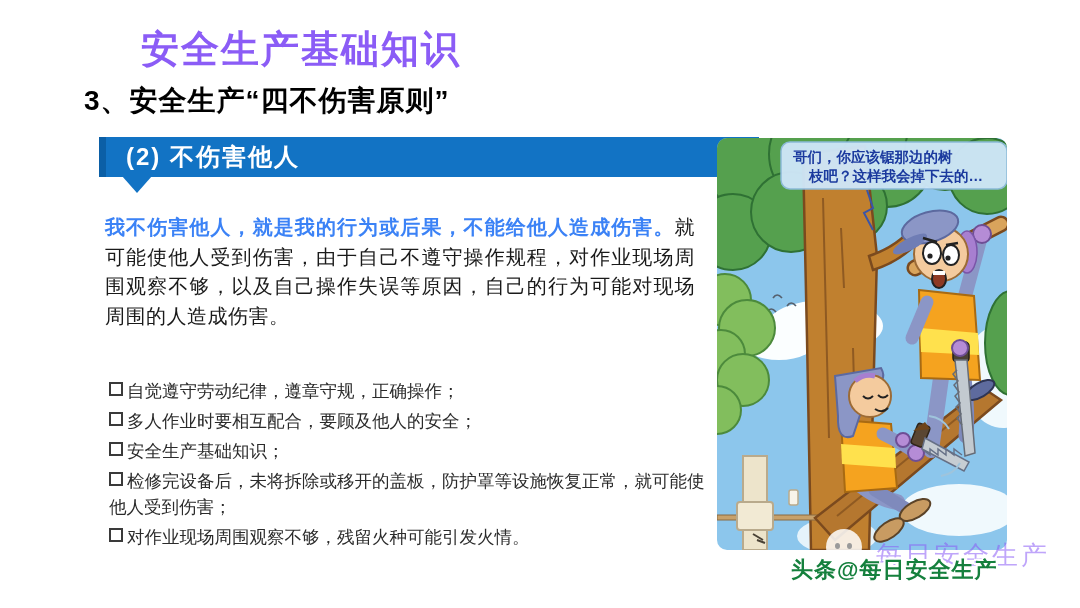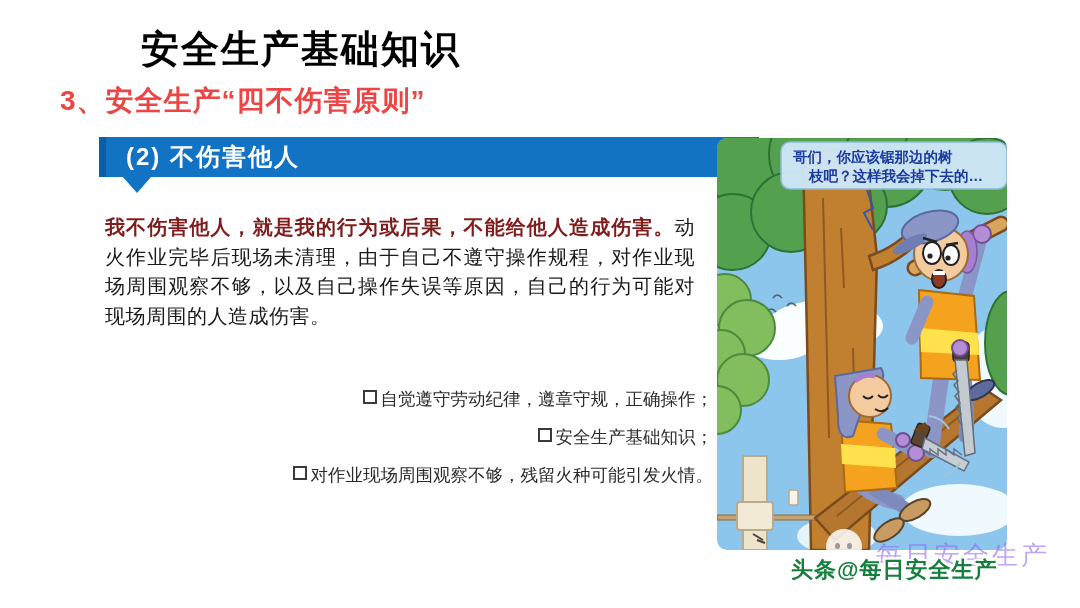--- a/index.html
+++ b/index.html
@@ -2,34 +2,34 @@
 <html><head>
 <meta charset="utf-8">
 <style>
   html,body{margin:0;padding:0;}
   body{
     width:1080px;height:608px;position:relative;overflow:hidden;background:#ffffff;
     font-family:"Liberation Sans","DejaVu Sans",sans-serif;
   }
   .abs{position:absolute;}
   
-  .title{left:141px;top:24px;font-size:38px;font-weight:bold;color:#000000;letter-spacing:2px;}
-  .subtitle{left:60px;top:82px;font-size:28px;font-weight:bold;color:#ef4444;letter-spacing:1px;}
+  .title{left:141px;top:24px;font-size:38px;font-weight:bold;color:#8b5cf6;letter-spacing:2px;}
+  .subtitle{left:84px;top:82px;font-size:28px;font-weight:bold;color:#000000;letter-spacing:1px;}
   
   .bar{left:99px;top:137px;width:660px;height:40px;background:#1273C4;display:flex;align-items:center;}
   .bar-stripe{width:7px;height:40px;background:#0B5FA6;flex:0 0 auto;}
   .bar-text{color:#ffffff;font-size:24px;font-weight:bold;margin-left:20px;letter-spacing:2px;white-space:nowrap;}
   .bar-tail{left:122px;top:176px;width:0;height:0;border-left:15px solid transparent;
     border-right:15px solid transparent;border-top:17px solid #1273C4;}
   
   .lead{left:105px;top:213px;width:590px;font-size:20px;line-height:29.5px;color:#1a1a1a;
     text-align:justify;letter-spacing:0.5px;}
-  .lead b{color:#7f1d1d;}
+  .lead b{color:#3b82f6;}
   .bullets{left:105px;top:374px;width:620px;font-size:17.5px;line-height:26px;color:#2b2b2b;}
-  .bullet{margin:12px;text-align:right;}
+  .bullet{margin:4px;}
   .sq{display:inline-block;width:10px;height:10px;border:2.5px solid #3a3a3a;margin-right:4px;
     vertical-align:1px;background:#fff;}
   
   .cartoon{left:717px;top:138px;width:290px;height:412px;border-radius:10px;overflow:hidden;}
   
   .wm-badge{left:826px;top:529px;width:36px;height:36px;border-radius:50%;
     background:rgba(255,255,255,0.85);z-index:5;}
   .wm-badge .eye{position:absolute;top:14px;width:5px;height:6px;border-radius:50%;background:#9a9a9a;}
   .wm-badge .eye.l{left:9px;} .wm-badge .eye.r{left:21px;}
   .wm-faint{left:876px;top:538px;font-size:26px;color:#8b5cf6;opacity:0.55;letter-spacing:3px;
@@ -43,25 +43,27 @@
 
 <div class="abs title">安全生产基础知识</div>
 <div class="abs subtitle">3、安全生产“四不伤害原则”</div>
 
 <div class="abs bar">
   <div class="bar-stripe"></div>
   <span class="bar-text">(2)  不伤害他人</span>
 </div>
 <div class="abs bar-tail"></div>
 
-<div class="abs lead"><b>我不伤害他人，就是我的行为或后果，不能给他人造成伤害。</b><span>动火作业完毕后现场未清理，由于自己不遵守操作规程，对作业现场周围观察不够，以及自己操作失误等原因，自己的行为可能对现场周围的人造成伤害。</span></div>
+<div class="abs lead"><b>我不伤害他人，就是我的行为或后果，不能给他人造成伤害。</b><span>就可能使他人受到伤害，由于自己不遵守操作规程，对作业现场周围观察不够，以及自己操作失误等原因，自己的行为可能对现场周围的人造成伤害。</span></div>
 
 <div class="abs bullets">
   <div class="bullet"><span class="sq"></span><span>自觉遵守劳动纪律，遵章守规，正确操作；</span></div>
+  <div class="bullet"><span class="sq"></span><span>多人作业时要相互配合，要顾及他人的安全；</span></div>
   <div class="bullet"><span class="sq"></span><span>安全生产基础知识；</span></div>
+  <div class="bullet"><span class="sq"></span><span>检修完设备后，未将拆除或移开的盖板，防护罩等设施恢复正常，就可能使他人受到伤害；</span></div>
   <div class="bullet"><span class="sq"></span><span>对作业现场周围观察不够，残留火种可能引发火情。</span></div>
 </div>
 
 <div class="abs cartoon">
 <svg viewBox="0 0 290 412" width="290" height="412" xmlns="http://www.w3.org/2000/svg">
 
   <rect x="0" y="0" width="290" height="412" fill="#8CC6EC"></rect>
 
   <g fill="#FBFEFF">
     <ellipse cx="108" cy="188" rx="58" ry="26"></ellipse>

